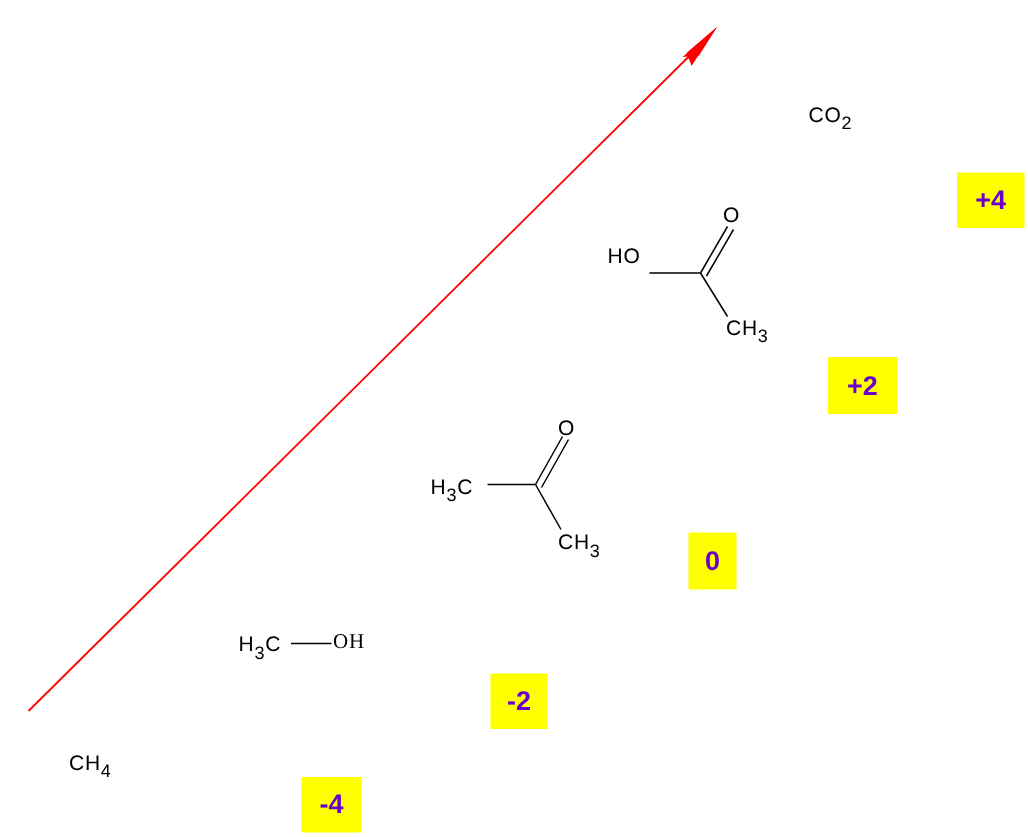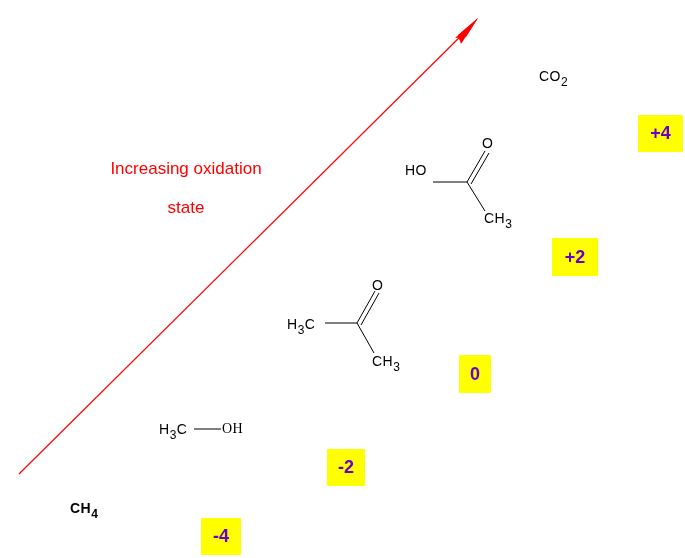--- a/index.html
+++ b/index.html
@@ -82,24 +82,22 @@
     </g>
 
     <g>
       <line x1="433" y1="182" x2="467" y2="182" stroke="#000" stroke-width="1"></line>
       <line x1="467" y1="182" x2="485" y2="151" stroke="#000" stroke-width="1"></line>
       <line x1="471" y1="184" x2="489" y2="153" stroke="#000" stroke-width="1"></line>
       <line x1="467" y1="182" x2="485" y2="211" stroke="#000" stroke-width="1"></line>
     </g>
   </svg>
 
-  <div class="label-red" style="left: 93px; top: 159px; width: 186px;">Increasing oxidation</div>
-  <div class="label-red" style="left: 93px; top: 198px; width: 186px;">state</div>
 
-  <div class="chem" style="left: 70px; top: 500px; font-weight: bold;">
+  <div class="chem" style="left: 46px; top: 500px;">
     <span>CH</span><sub>4</sub>
   </div>
 
   <div class="chem" style="left: 159px; top: 421px;">
     <span>H</span><sub>3</sub><span>C</span>
   </div>
   <div class="chem" style="left: 222px; top: 421px; font-family: Liberation Serif, serif;">OH</div>
 
   <div class="chem" style="left: 287px; top: 316px;">
     <span>H</span><sub>3</sub><span>C</span>

